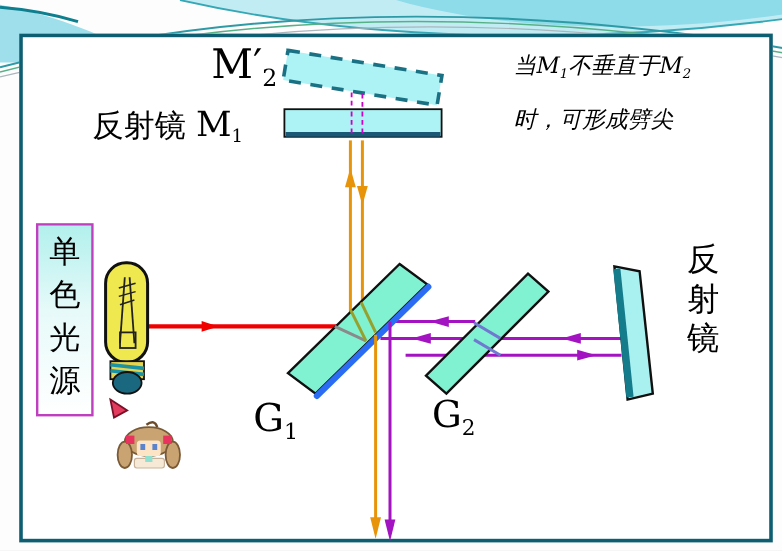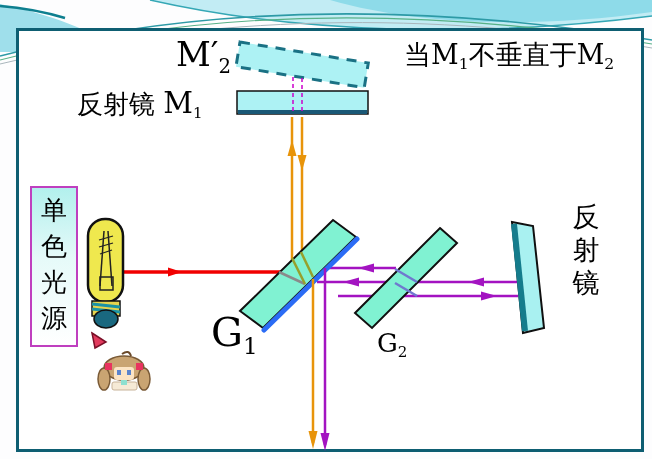--- a/index.html
+++ b/index.html
@@ -7,23 +7,23 @@
          font-family:"DejaVu Serif","Liberation Serif",serif;}
   .deco{position:absolute;left:0;top:0;}
   .frame{position:absolute;left:16px;top:28px;width:622px;height:418px;
          border:3px solid #0e5e72;background:#ffffff;}
   .diagram{position:absolute;left:0;top:0;pointer-events:none;}
   .lbl{position:absolute;color:#000;white-space:nowrap;}
   .sub{font-size:0.58em;vertical-align:-0.35em;}
   .m2p{left:176px;top:34px;font-size:34px;}
   .m1lab{left:77px;top:86px;font-size:26px;}
   .m1lab .latin{font-size:29px;}
-  .g1lab{left:211px;top:309px;font-size:40px;}
-  .g2lab{left:377px;top:328px;font-size:26px;}
-  .annot{left:404px;top:36px;font-size:27px;line-height:38px;}
+  .g1lab{left:211px;top:329px;font-size:32px;}
+  .g2lab{left:360px;top:328px;font-size:31px;}
+  .annot{left:428px;top:36px;font-size:19px;line-height:38px;font-style:italic;}
   .m2col{left:560px;top:200px;width:52px;text-align:center;font-size:27px;line-height:33px;}
   .m2col .latin{font-size:28px;}
   .srcbox{position:absolute;left:30px;top:186px;width:44px;height:153px;
           border:2px solid #bf3fbf;background:linear-gradient(180deg,#b2f0ed 0%,#e6faf9 45%,#ffffff 100%);
           text-align:center;font-size:26px;line-height:36px;padding-top:4px;color:#000;}
 </style>
 </head>
 <body>
 
 <div class="stage">
@@ -137,20 +137,21 @@
       <rect x="121" y="380" width="6" height="5" fill="#8ee0d0"></rect>
     </g>
   </svg>
 
   <div class="lbl m2p"><span>M</span><span>′</span><span class="sub">2</span></div>
 
   <div class="lbl m1lab"><span>反射镜</span>&nbsp;<span class="latin">M</span><span class="sub">1</span></div>
 
   <div class="lbl annot">
     <div><span>当M</span><span class="sub">1</span><span>不垂直于M</span><span class="sub">2</span></div>
+    <div>时，可形成劈尖</div>
   </div>
 
   <div class="lbl g1lab"><span>G</span><span class="sub">1</span></div>
 
   <div class="lbl g2lab"><span>G</span><span class="sub">2</span></div>
 
   <div class="lbl m2col">
     <div>反</div>
     <div>射</div>
     <div>镜</div>

